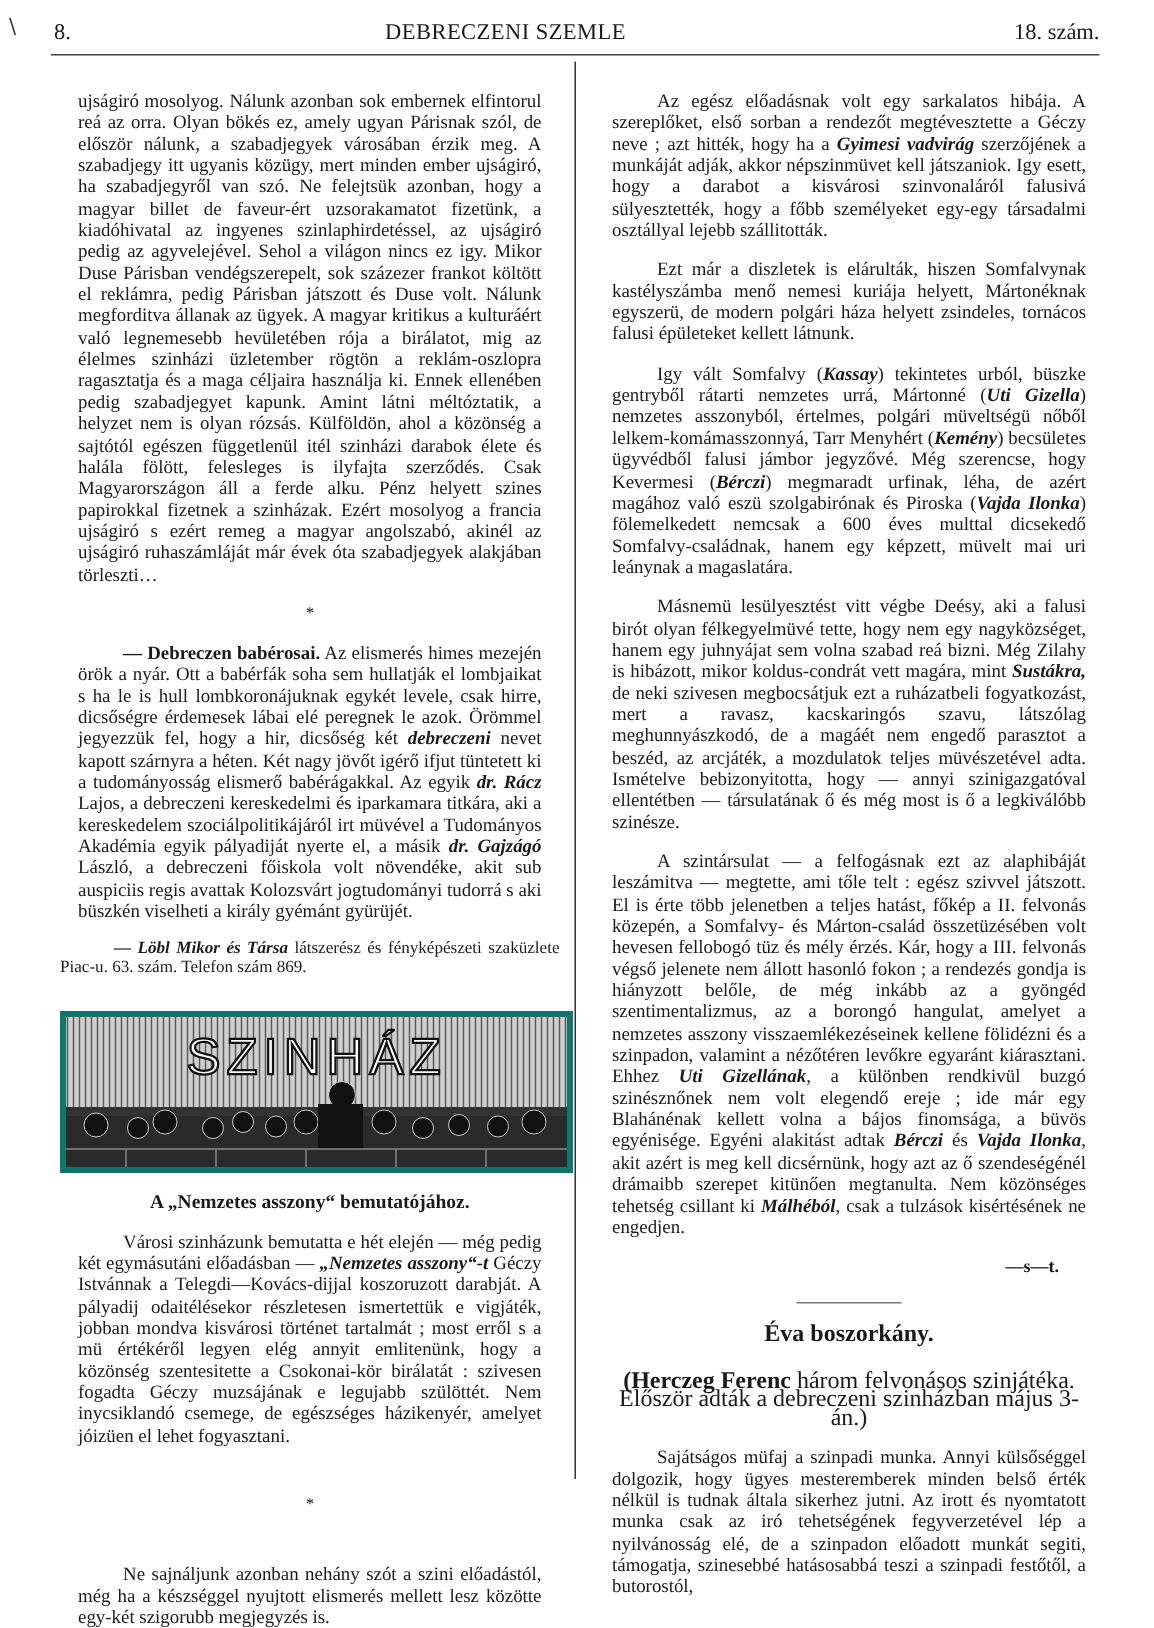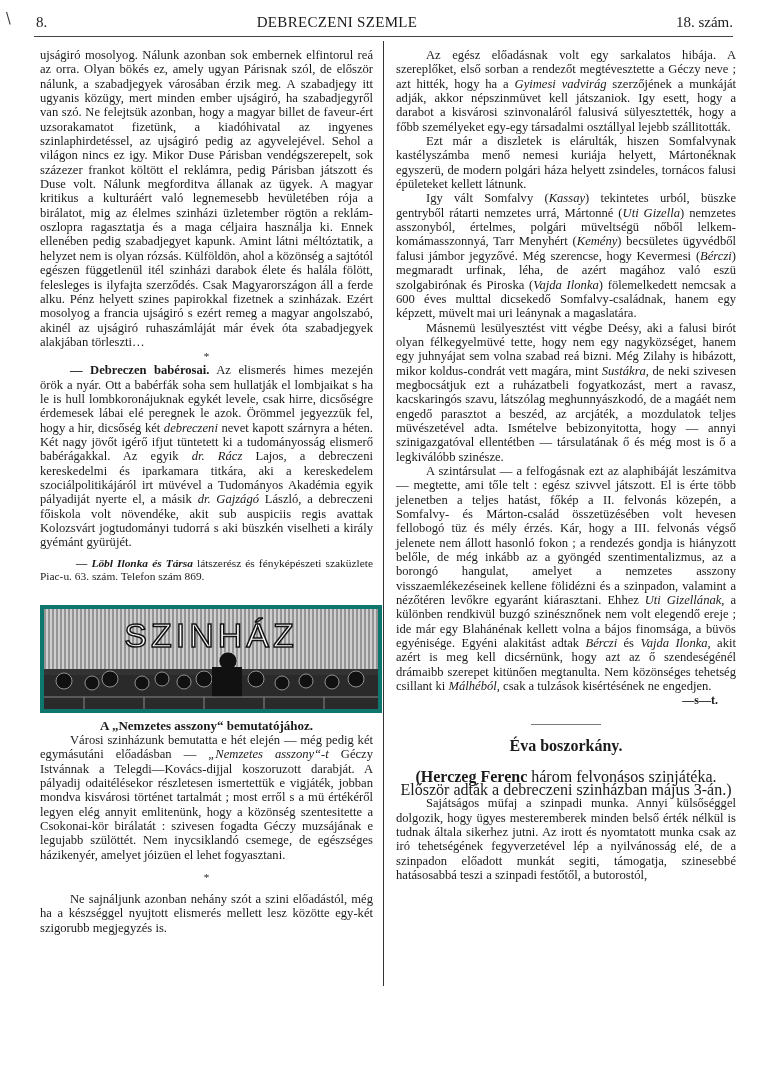--- a/index.html
+++ b/index.html
@@ -16,58 +16,58 @@
     .header .num { position: absolute; right: 36px; top: 14px; font-size: 15px; font-family: "Liberation Serif", serif; }
     .header .rule { position: absolute; left: 34px; right: 36px; top: 36px; border-top: 1px solid #444; }
     .margin-mark { position: absolute; left: 6px; top: 10px; font-size: 14px; color: #333; }
     .col-divider { position: absolute; left: 383px; top: 41px; height: 945px; border-left: 1.5px solid #333; }
     .col {
       position: absolute; top: 48px; font-size: 12.6px; line-height: 14.35px;
       font-family: "Liberation Serif", serif; text-align: justify;
     }
     .col.left { left: 40px; width: 333px; }
     .col.right { left: 396px; width: 340px; }
-    .col p { margin: 0; text-indent: 0; }
+    .col p { margin: 12px; text-indent: 0; }
     .col p.ind { text-indent: 30px; }
     .star { text-align: center; font-size: 11px; margin: 0; line-height: 14px; }
     .sig { text-align: right; padding-right: 18px; font-weight: bold; font-size: 12px; margin: 4px 0 0 0; }
     .ad { font-size: 11.4px; line-height: 13px; margin-top: 7px; font-family: "Liberation Serif", serif; }
     .ad .ind { display: inline-block; width: 36px; }
     .banner {
       position: relative; width: 334px; height: 100px; margin: 22px 0 6px 0;
       background: #d9d9d9; border: 4px solid #0f766e; overflow: hidden;
     }
     .banner svg { display: block; }
     .heading { text-align: center; font-weight: bold; font-size: 13px; margin: 2px 0 0 0; }
     .heading.big { font-size: 16px; margin: 14px 0 18px 0; }
     .subhead { text-align: center; font-size: 16px; line-height: 12.5px; margin: 0 0 5px 0; }
     .rule-short { width: 70px; margin: 16px auto 0 auto; border-top: 1px solid #777; }
     b, .b { font-weight: bold; }
-    i, .i { font-style: italic; }
+    i, .i { font-style: italic; font-weight: bold; }
     .spacer-s { height: 8px; }
   </style>
 </head>
 <body>
 
 <div class="margin-mark">\</div>
 
 <div class="header">
   <span class="pg">8.</span>
   <span class="title">DEBRECZENI SZEMLE</span>
   <span class="num">18. szám.</span>
   <div class="rule"></div>
 </div>
 
 <div class="col-divider"></div>
 
 <div class="col left">
   <p>ujságiró mosolyog. Nálunk azonban sok embernek elfintorul reá az orra. Olyan bökés ez, amely ugyan Párisnak szól, de először nálunk, a szabadjegyek városában érzik meg. A szabadjegy itt ugyanis közügy, mert minden ember ujságiró, ha szabadjegyről van szó. Ne felejtsük azonban, hogy a magyar billet de faveur-ért uzsorakamatot fizetünk, a kiadóhivatal az ingyenes szinlaphirdetéssel, az ujságiró pedig az agyvelejével. Sehol a világon nincs ez igy. Mikor Duse Párisban vendégszerepelt, sok százezer frankot költött el reklámra, pedig Párisban játszott és Duse volt. Nálunk megforditva állanak az ügyek. A magyar kritikus a kulturáért való legnemesebb hevületében rója a birálatot, mig az élelmes szinházi üzletember rögtön a reklám-oszlopra ragasztatja és a maga céljaira használja ki. Ennek ellenében pedig szabadjegyet kapunk. Amint látni méltóztatik, a helyzet nem is olyan rózsás. Külföldön, ahol a közönség a sajtótól egészen függetlenül itél szinházi darabok élete és halála fölött, felesleges is ilyfajta szerződés. Csak Magyarországon áll a ferde alku. Pénz helyett szines papirokkal fizetnek a szinházak. Ezért mosolyog a francia ujságiró s ezért remeg a magyar angolszabó, akinél az ujságiró ruhaszámláját már évek óta szabadjegyek alakjában törleszti…</p>
   <p class="star">*</p>
   <p class="ind"><b>— Debreczen babérosai.</b><span> Az elismerés himes mezején örök a nyár. Ott a babérfák soha sem hullatják el lombjaikat s ha le is hull lombkoronájuknak egykét levele, csak hirre, dicsőségre érdemesek lábai elé peregnek le azok. Örömmel jegyezzük fel, hogy a hir, dicsőség két </span><i>debreczeni</i><span> nevet kapott szárnyra a héten. Két nagy jövőt igérő ifjut tüntetett ki a tudományosság elismerő babérágakkal. Az egyik </span><i>dr. Rácz</i><span> Lajos, a debreczeni kereskedelmi és iparkamara titkára, aki a kereskedelem szociálpolitikájáról irt müvével a Tudományos Akadémia egyik pályadiját nyerte el, a másik </span><i>dr. Gajzágó</i><span> László, a debreczeni főiskola volt növendéke, akit sub auspiciis regis avattak Kolozsvárt jogtudományi tudorrá s aki büszkén viselheti a király gyémánt gyürüjét.</span></p>
-  <div class="ad"><span class="ind"></span><b><i>— Löbl Ilonka és Társa</i></b><b style="font-weight:normal"> látszerész és fényképészeti szaküzlete Piac-u. 63. szám. Telefon szám 869.</b></div>
+  <div class="ad"><span class="ind"></span><b><i>— Löbl Mikor és Társa</i></b><b style="font-weight:normal"> látszerész és fényképészeti szaküzlete Piac-u. 63. szám. Telefon szám 869.</b></div>
 
   <div class="banner">
     <svg width="334" height="100" viewBox="0 0 334 100">
       <defs>
         <pattern id="curtain" width="4" height="60" patternUnits="userSpaceOnUse">
           <rect width="4" height="60" fill="#cfcfcf"></rect>
           <line x1="1" y1="0" x2="1" y2="60" stroke="#5a5a5a" stroke-width="1"></line>
         </pattern>
       </defs>
       <rect x="0" y="0" width="334" height="62" fill="url(#curtain)"></rect>

